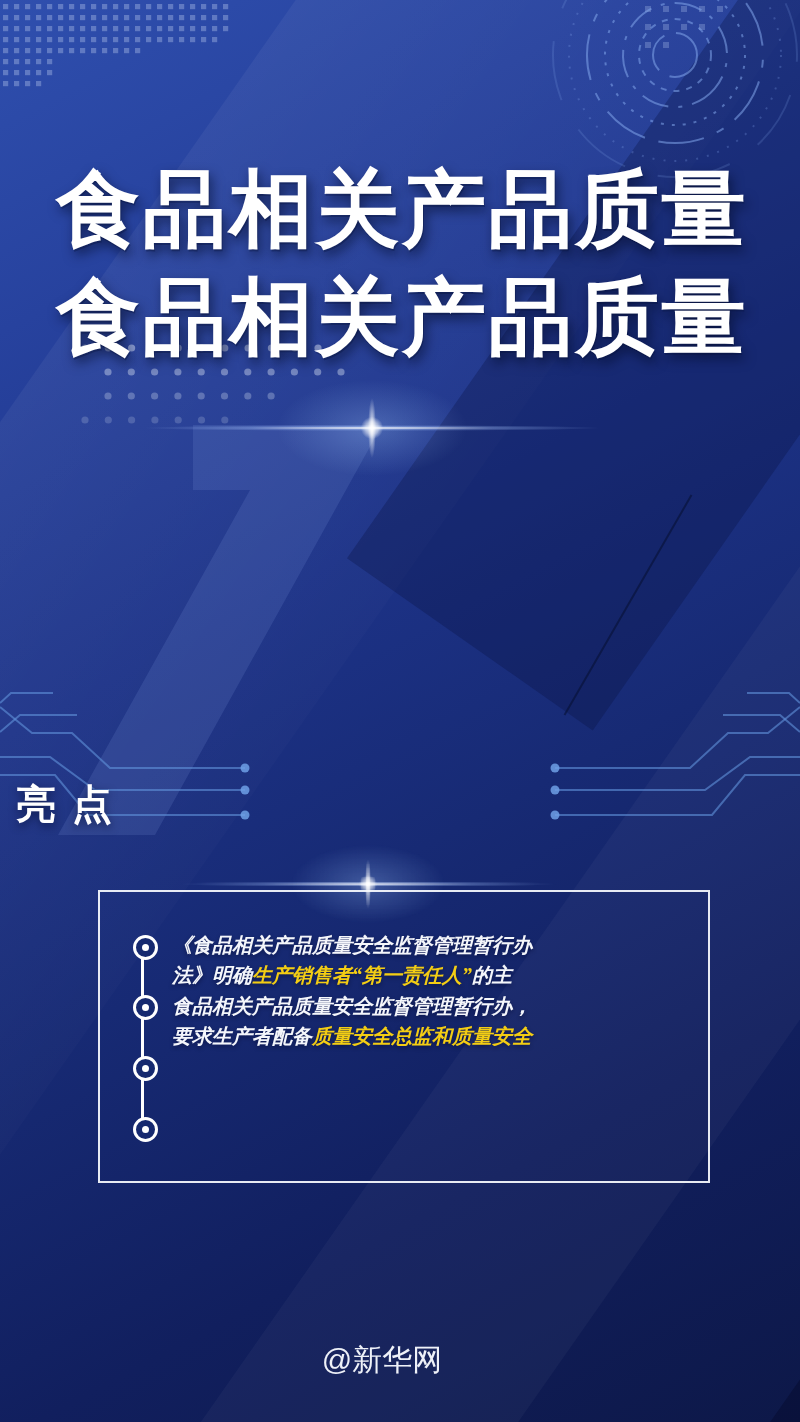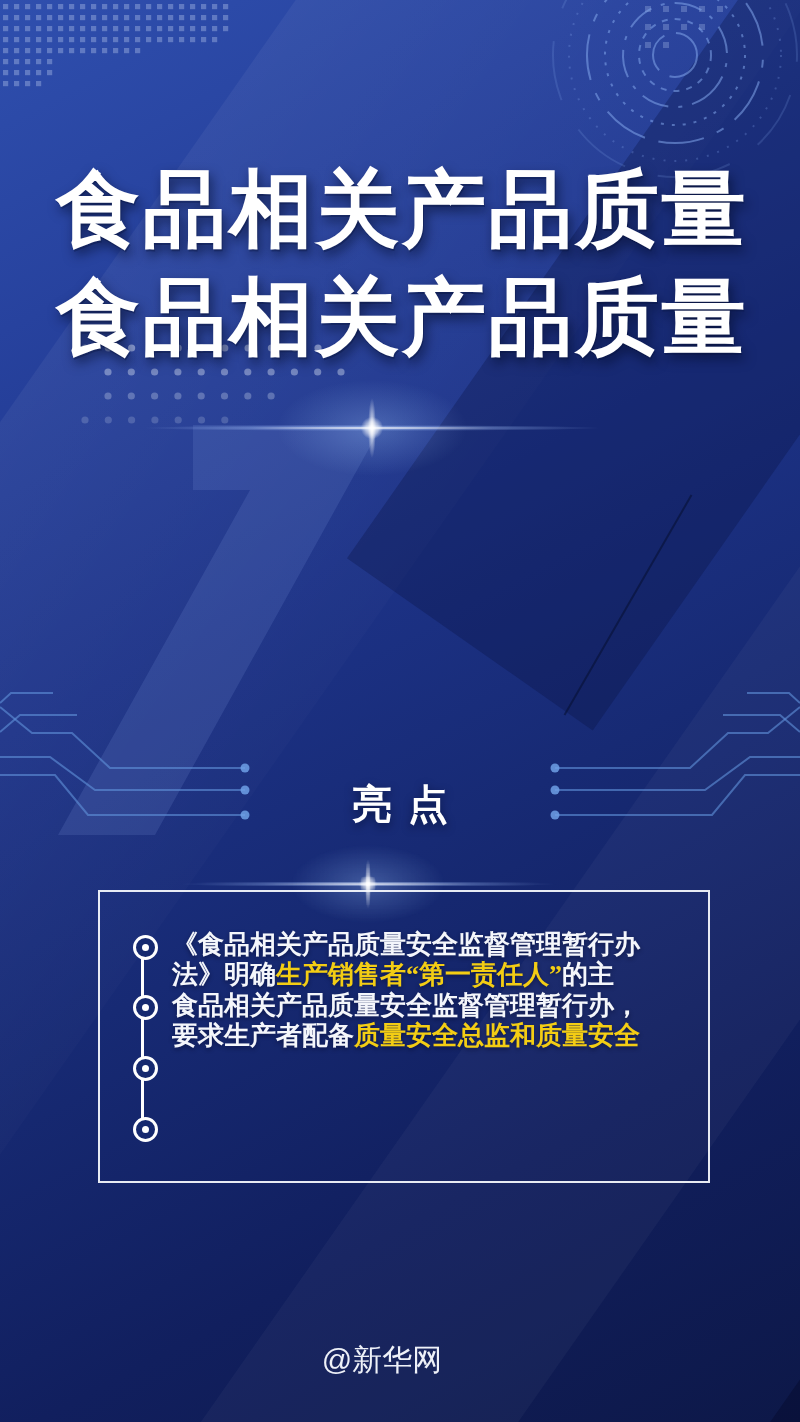--- a/index.html
+++ b/index.html
@@ -34,36 +34,36 @@
   .flare .halo{position:absolute;left:-95px;top:-48px;width:190px;height:96px;
     background:radial-gradient(closest-side,rgba(160,200,255,.30),rgba(120,160,255,0));}
   .flare .core{position:absolute;left:-11px;top:-11px;width:22px;height:22px;
     background:radial-gradient(circle,#ffffff,rgba(255,255,255,.55) 40%,rgba(255,255,255,0) 72%);}
   
   .title{position:absolute;left:56px;top:156px;color:#ffffff;
     font-family:"Liberation Serif","DejaVu Serif",serif;font-weight:900;
     font-size:84px;line-height:108px;letter-spacing:2.5px;white-space:nowrap;
     text-shadow:3px 6px 12px rgba(4,10,38,.6),1px 2px 0 rgba(10,22,70,.35);}
   
-  .section-heading{position:absolute;left:0;top:782px;width:800px;text-align:center;
+  .section-heading{position:absolute;left:0;top:782px;width:800px;text-align:left;
     color:#ffffff;font-family:"Liberation Serif","DejaVu Serif",serif;font-weight:900;
     font-size:40px;line-height:46px;letter-spacing:16px;text-indent:16px;
     text-shadow:0 3px 8px rgba(4,10,38,.6);}
   
   .hl-box{position:absolute;left:98px;top:890px;width:612px;height:293px;
     border:2px solid rgba(250,252,255,.92);box-sizing:border-box;}
   .tl-line{position:absolute;left:141px;top:944px;width:2.5px;height:182px;background:#ffffff;}
   .bullet{position:absolute;left:132.5px;width:19px;height:19px;border:3px solid #ffffff;
     border-radius:50%;background:#16296f;box-sizing:content-box;}
   .bullet::after{content:"";position:absolute;left:6px;top:6px;width:7px;height:7px;
     border-radius:50%;background:#ffffff;}
   .hl-text{position:absolute;left:172px;top:930px;
     font-family:"Liberation Serif","DejaVu Serif",serif;font-weight:700;}
-  .hl-line{height:30.4px;line-height:30.4px;font-size:26px;white-space:nowrap;
-    color:#f4f6fb;text-shadow:0 2px 4px rgba(0,4,30,.45);}
+  .hl-line{height:30.4px;line-height:30.4px;font-size:20px;white-space:nowrap;
+    color:#f4f6fb;text-shadow:0 2px 4px rgba(0,4,30,.45);font-style:italic;}
   .hl-line .yl{color:#f3cd14;}
   
   .footer{position:absolute;left:0;top:1340px;width:800px;text-align:center;
     transform:translateX(-18px);color:#eef1f8;font-size:30px;font-weight:400;
     font-family:"Liberation Sans","DejaVu Sans",sans-serif;}
   svg{position:absolute;left:0;top:0;}
 </style>
 </head>
 <body>
 

